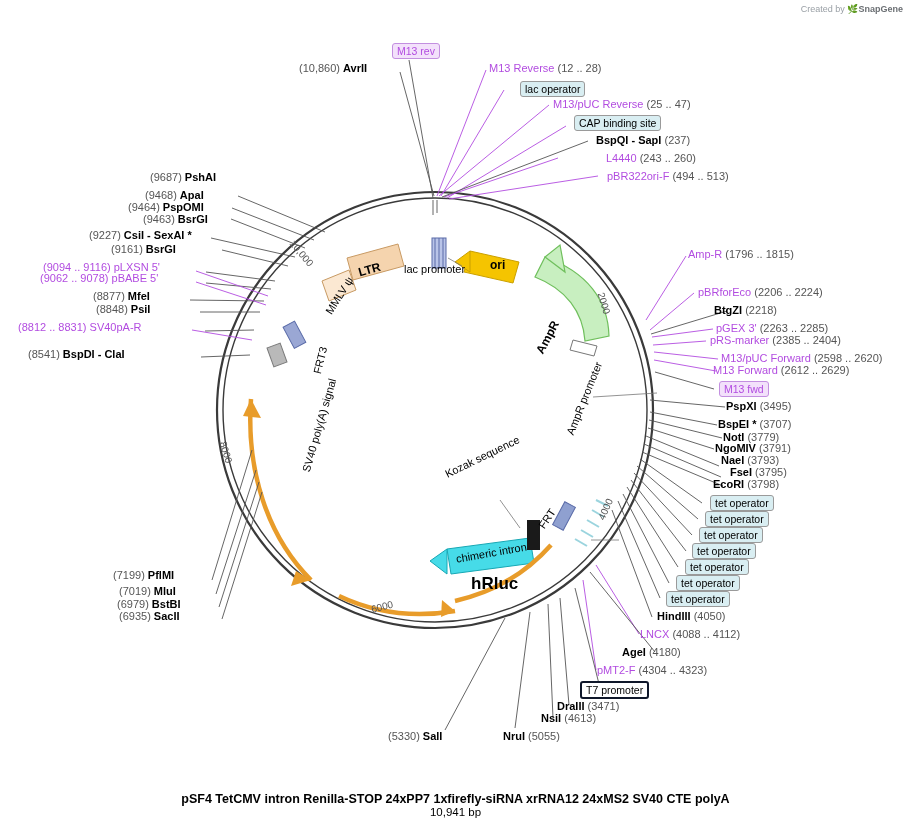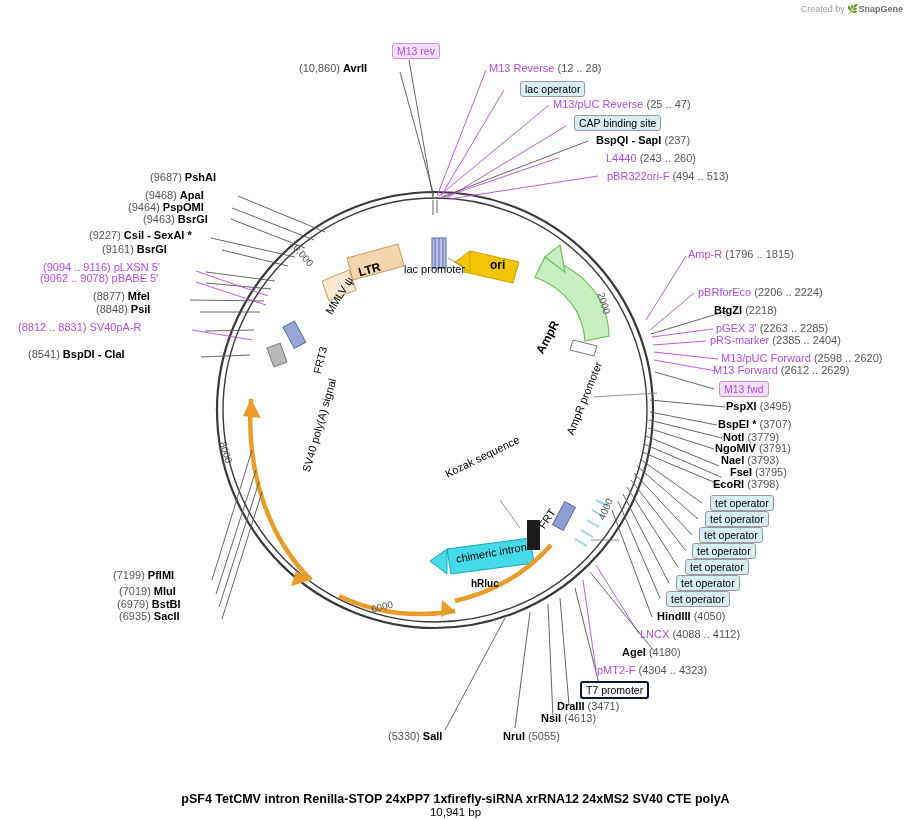--- a/index.html
+++ b/index.html
@@ -246,21 +246,21 @@
     <span class="bold">PspOMI</span>
   </div>
   <div class="lbl" style="left:143px;top:213px;">
     <span class="pos">(9463)</span>
     <span class="bold">BsrGI</span>
   </div>
   <div class="lbl" style="left:89px;top:229px;">
     <span class="pos">(9227)</span>
     <span class="bold">CsiI  -  SexAI *</span>
   </div>
-  <div class="lbl" style="left:102px;top:243px;">
+  <div class="lbl" style="left:111px;top:243px;">
     <span class="pos">(9161)</span>
     <span class="bold">BsrGI</span>
   </div>
   <div class="lbl purple" style="left:43px;top:261px;">
     <span>(9094 .. 9116)</span>
     <span>pLXSN 5'</span>
   </div>
   <div class="lbl purple" style="left:40px;top:272px;">
     <span>(9062 .. 9078)</span>
     <span>pBABE 5'</span>
@@ -441,21 +441,21 @@
   </div>
   <div class="lbl rot" style="left:300px;top:470px;transform:rotate(-74deg);font-size:11px;">
     <span>SV40 poly(A) signal</span>
   </div>
   <div class="lbl rot" style="left:443px;top:469px;transform:rotate(-26deg);font-size:11px;">
     <span>Kozak sequence</span>
   </div>
   <div class="lbl rot" style="left:455px;top:553px;transform:rotate(-10deg);font-size:11px;">
     <span>chimeric intron</span>
   </div>
-  <div class="lbl bold" style="left:471px;top:578px;font-size:10px;">
+  <div class="lbl bold" style="left:471px;top:578px;font-size:17px;">
     <span>hRluc</span>
   </div>
   <div class="lbl rot" style="left:536px;top:524px;transform:rotate(-56deg);font-size:11px;">
     <span>FRT</span>
   </div>
 
   <div class="lbl rot gray" style="left:606px;top:291px;transform:rotate(73deg);font-size:10px;">
     <span>2000</span>
   </div>
   <div class="lbl rot gray" style="left:596px;top:517px;transform:rotate(-66deg);font-size:10px;">

